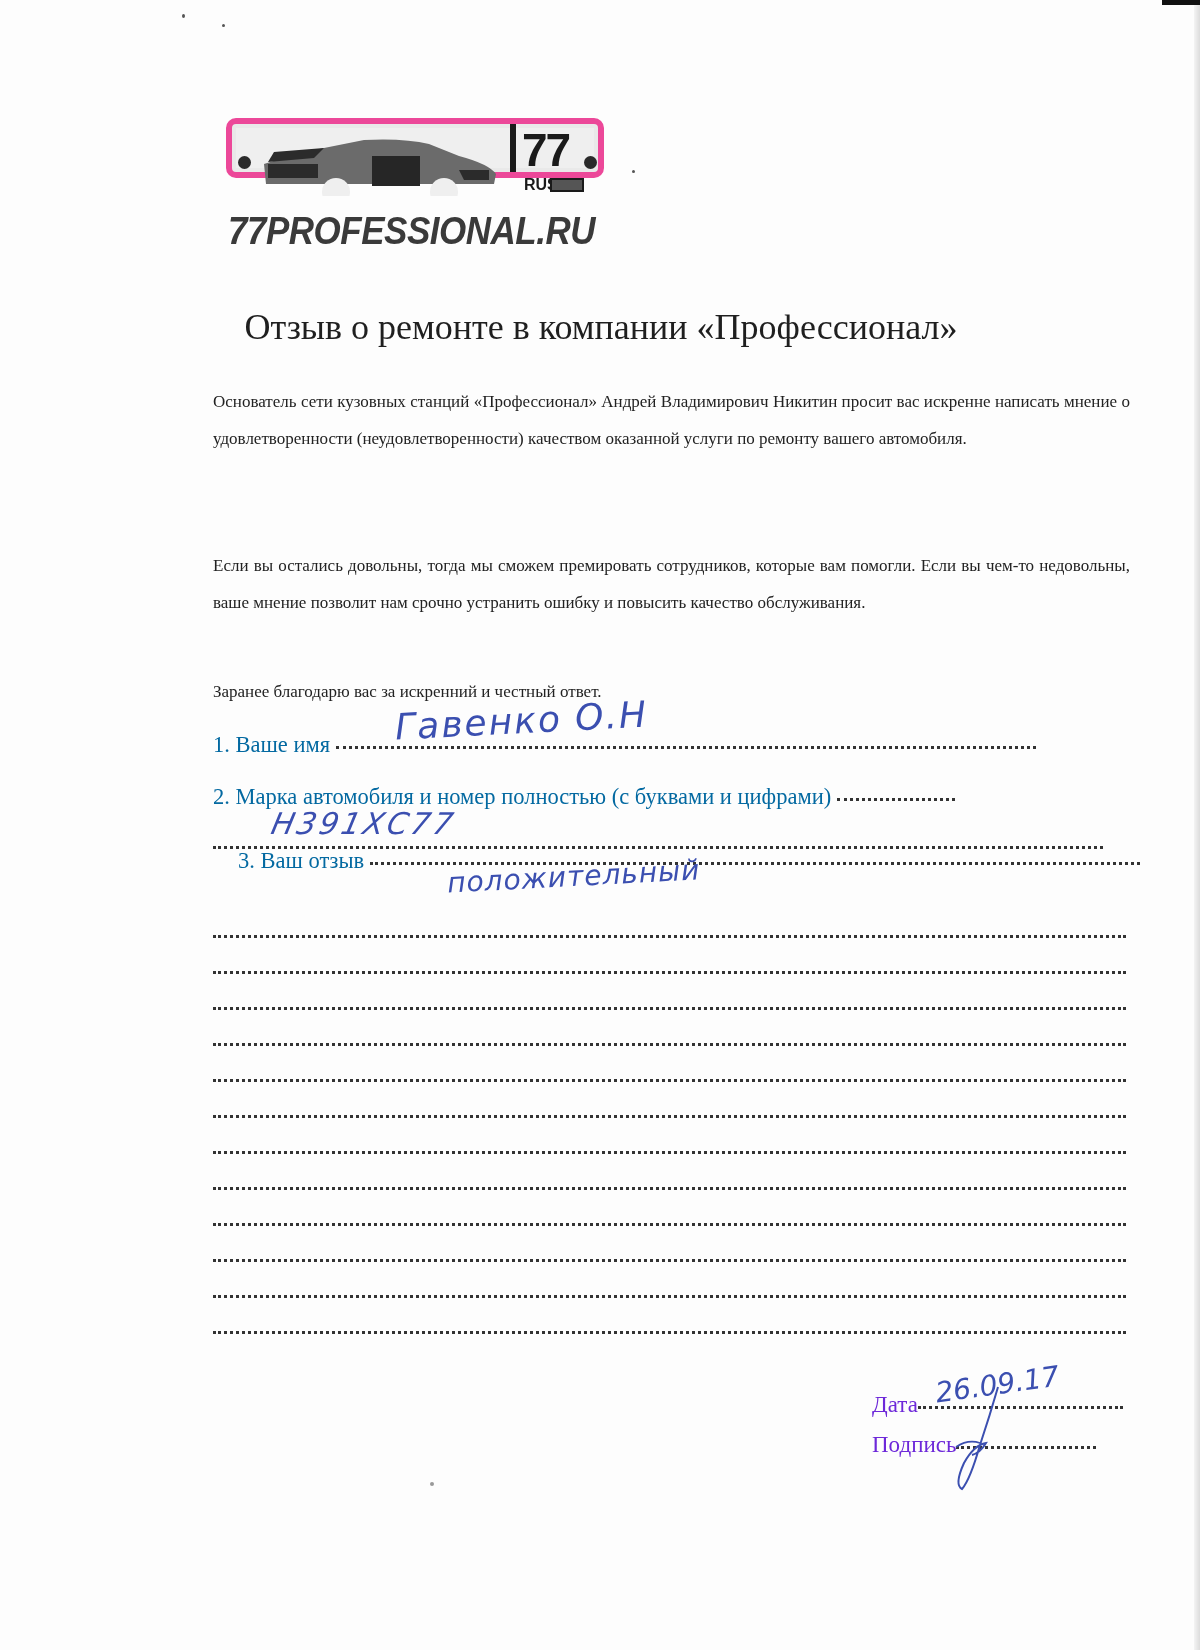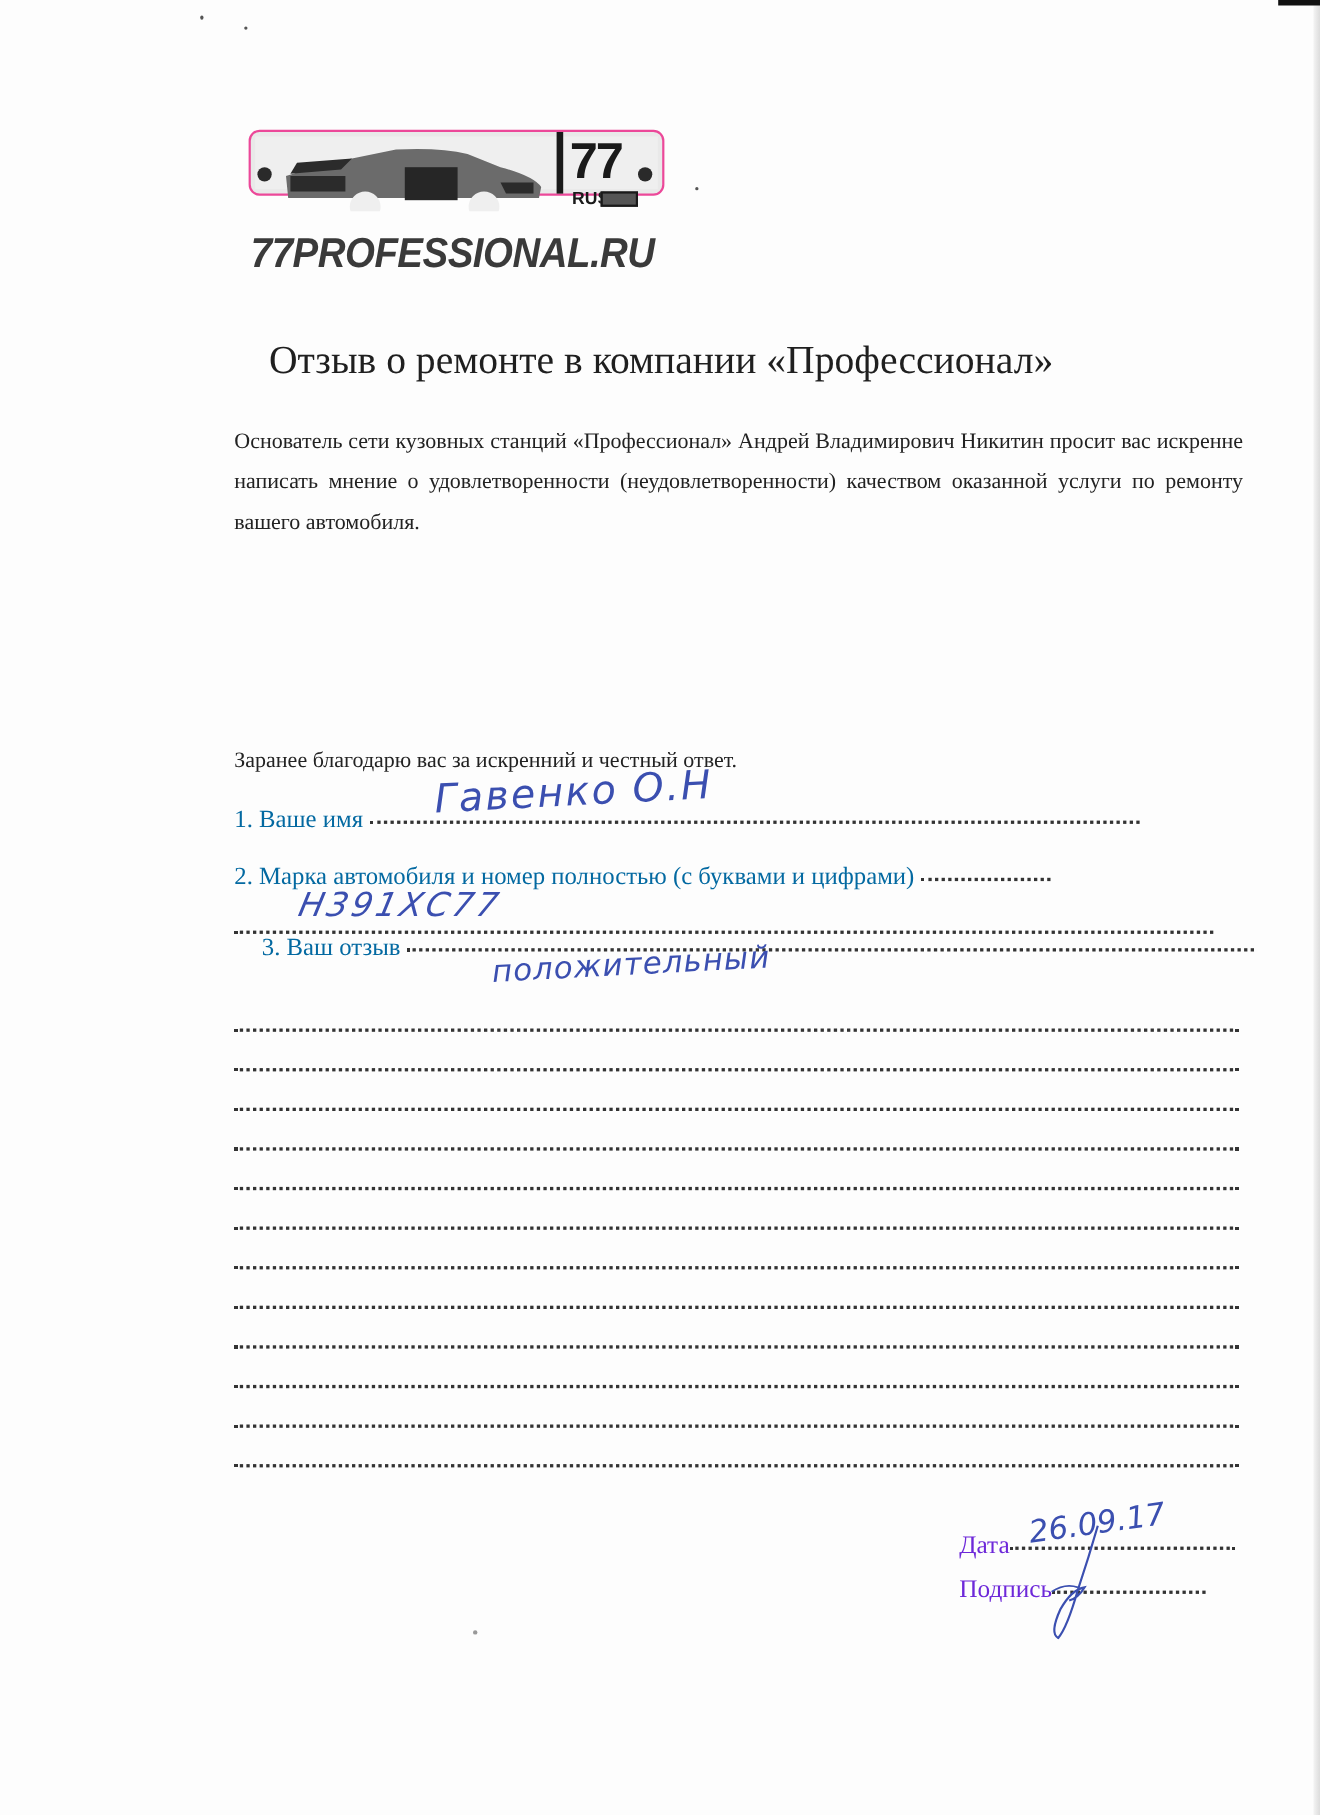--- a/index.html
+++ b/index.html
@@ -6,34 +6,34 @@
     body {
       width: 1200px; height: 1650px; background: #ffffff; position: relative; overflow: hidden;
       font-family: "Liberation Serif", "DejaVu Serif", serif; color: #1e1e1e;
     }
     .page { position: absolute; left: 0; top: 0; width: 1200px; height: 1650px; background: #fdfdfd; }
     .edge-right { position: absolute; right: 0; top: 0; width: 6px; height: 1650px; background: linear-gradient(to right, #f4f4f4, #dcdcdc); }
     .edge-mark { position: absolute; right: 0; top: 0; width: 38px; height: 5px; background: #111; }
 
     
     .logo { position: absolute; left: 226px; top: 118px; width: 385px; height: 140px; }
-    .plate { position: absolute; left: 0; top: 0; width: 378px; height: 60px; border: 2px solid #ec4899; border-radius: 10px; background: #e9e9e9; box-sizing: border-box; }
+    .plate { position: absolute; left: 0; top: 0; width: 378px; height: 60px; border: 6px solid #ec4899; border-radius: 10px; background: #e9e9e9; box-sizing: border-box; }
     .plate-inner { position: absolute; left: 4px; top: 4px; right: 4px; bottom: 4px; background: #efefef; }
     .plate-divider { position: absolute; left: 278px; top: 0; width: 6px; height: 100%; background: #1a1a1a; }
     .plate-dot { position: absolute; width: 13px; height: 13px; border-radius: 50%; background: #2a2a2a; }
     .region-num { position: absolute; left: 290px; top: 0px; font-family: "Liberation Sans", sans-serif; font-weight: bold; font-size: 46px; line-height: 52px; color: #1a1a1a; letter-spacing: -2px; }
     .region-rus { position: absolute; left: 292px; top: 52px; font-family: "Liberation Sans", sans-serif; font-weight: bold; font-size: 16px; color: #1a1a1a; }
     .region-flag { position: absolute; left: 318px; top: 54px; width: 30px; height: 10px; background: #555; border: 2px solid #1a1a1a; }
     .car { position: absolute; left: 22px; top: 10px; }
     .logo-text { position: absolute; left: 2px; top: 92px; font-family: "Liberation Sans", sans-serif; font-weight: bold; font-size: 38px; letter-spacing: -0.5px; color: #3a3a3a; transform: scaleX(0.92); transform-origin: left; font-style: italic; }
 
     .title { position: absolute; left: 0; width: 1142px; top: 306px; text-align: center; font-size: 36px; color: #1f1f1f; }
     .title span { display: inline-block; margin-left: 60px; }
 
-    .para { position: absolute; left: 213px; width: 917px; font-size: 20px; line-height: 37px; text-align: justify; color: #222; }
+    .para { position: absolute; left: 213px; width: 917px; font-size: 17px; line-height: 37px; text-align: justify; color: #222; }
     .p1 { top: 383px; }
     .p2 { top: 547px; }
     .p3 { top: 673px; }
 
     .field { position: absolute; left: 213px; font-size: 22.5px; color: #0369a1; white-space: nowrap; }
     .dots { display: inline-block; border-bottom: 3px dotted #333; height: 0; vertical-align: baseline; position: relative; top: -3px; }
     .q1 { top: 732px; }
     .q2 { top: 784px; }
     .q3 { top: 848px; margin-left: 25px; }
     .blank-line { position: absolute; left: 213px; width: 913px; height: 0; border-bottom: 3px dotted #333; }
@@ -80,20 +80,21 @@
       <div class="region-rus">RUS</div>
       <div class="region-flag"></div>
       <div class="plate-dot" style="left:352px;top:32px;"></div>
     </div>
     <div class="logo-text">77PROFESSIONAL.RU</div>
   </div>
 
   <div class="title"><span>Отзыв о ремонте в компании «Профессионал»</span></div>
 
   <div class="para p1">Основатель сети кузовных станций «Профессионал» Андрей Владимирович Никитин просит вас искренне написать мнение о удовлетворенности (неудовлетворенности) качеством оказанной услуги по ремонту вашего автомобиля.</div>
+  <div class="para p2">Если вы остались довольны, тогда мы сможем премировать сотрудников, которые вам помогли. Если вы чем-то недовольны, ваше мнение позволит нам срочно устранить ошибку и повысить качество обслуживания.</div>
   <div class="para p3">Заранее благодарю вас за искренний и честный ответ.</div>
 
   <div class="field q1">
     <span>1. Ваше имя</span>
     <span class="dots" style="width:700px;"></span>
   </div>
   <div class="hand h-name">Гавенко О.Н</div>
 
   <div class="field q2">
     <span>2. Марка автомобиля и номер полностью (с буквами и цифрами)</span>

